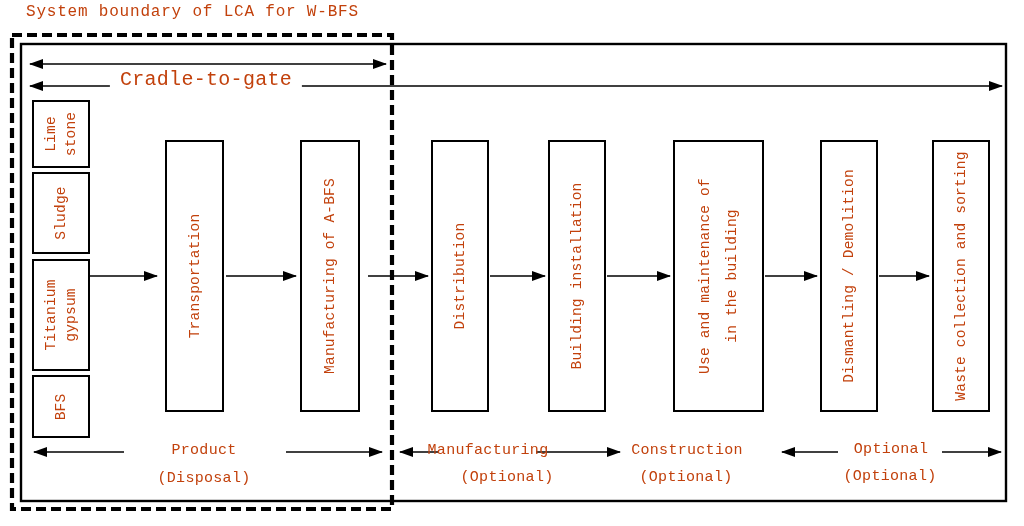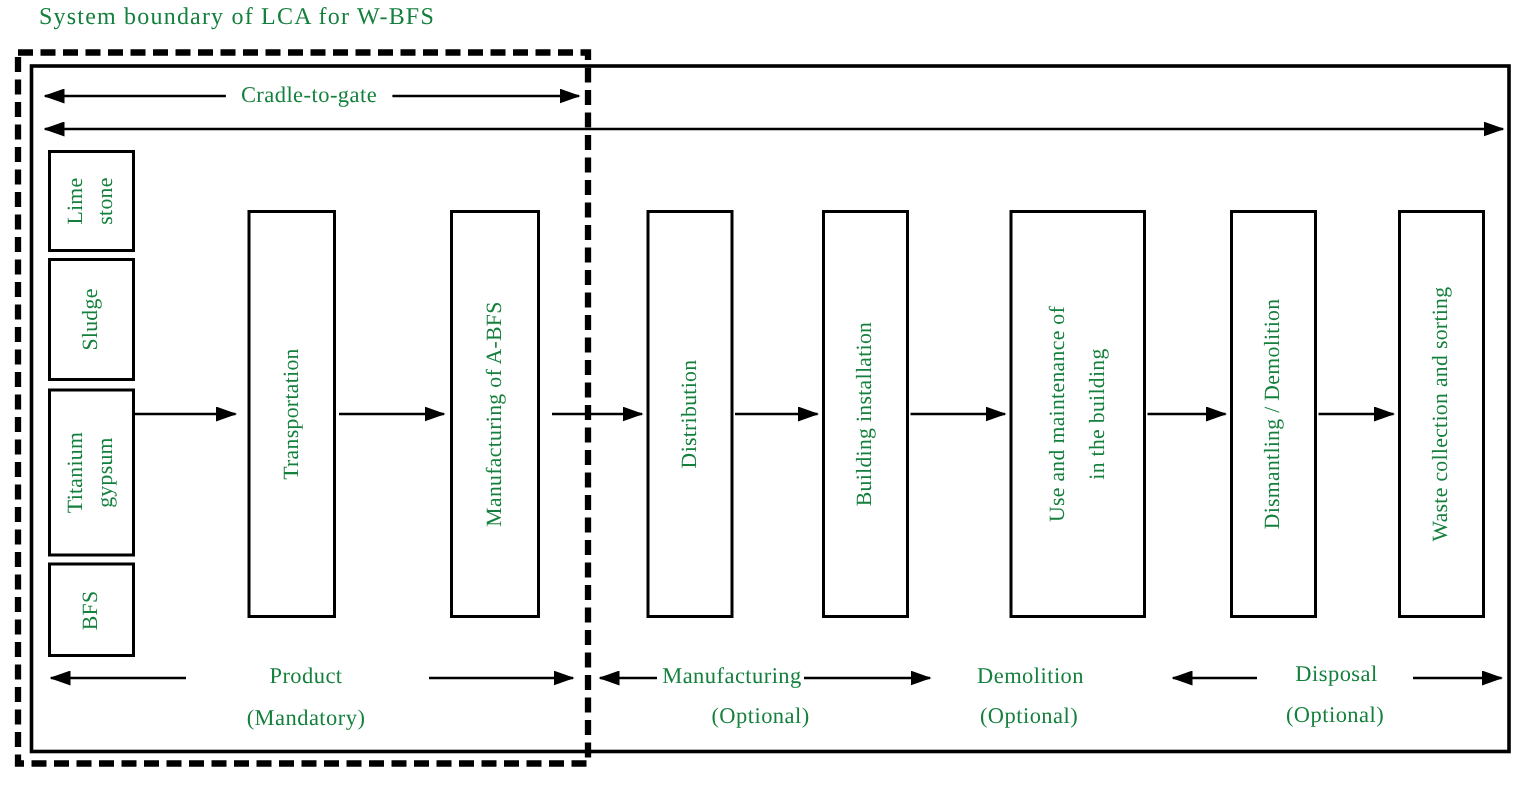--- a/index.html
+++ b/index.html
@@ -1,38 +1,39 @@
 <!DOCTYPE html>
 <html><head>
 <meta charset="utf-8">
 <style>
   html,body{margin:0;padding:0;background:#ffffff;}
   .diagram{
     position:relative;
     width:1024px;height:526px;
     background:#ffffff;
-    font-family:Liberation Serif, serif;
-    color:#15803d;
+    font-family:Liberation Mono, monospace;
+    color:#c2410c;
     overflow:hidden;
   }
   .abs{position:absolute;}
   .title{
     left:26px;top:3px;
     font-size:16px;letter-spacing:0.8px;
     white-space:nowrap;
   }
   svg.layer{position:absolute;left:0;top:0;width:1024px;height:526px;}
   
   .line-label{
     transform:translate(-50%,-50%);
     background:#ffffff;
     padding:0 10px;
-    font-size:15px;letter-spacing:0.3px;
+    font-size:20px;letter-spacing:0.3px;
     white-space:nowrap;
     line-height:1.2;
+    margin-top:16px;
   }
   
   .vbox{
     position:absolute;
     border:2px solid #000;
     background:#ffffff;
     box-sizing:border-box;
   }
   .vlabel{
     position:absolute;top:50%;left:50%;
@@ -125,24 +126,24 @@
 in the building</span>
   </div>
   <div class="vbox" style="left:820px;top:140px;width:58px;height:272px;">
     <span class="vlabel">Dismantling / Demolition</span>
   </div>
   <div class="vbox" style="left:932px;top:140px;width:58px;height:272px;">
     <span class="vlabel">Waste collection and sorting</span>
   </div>
 
   <div class="abs phase-label" style="left:204px;top:451px;">Product</div>
-  <div class="abs phase-label" style="left:204px;top:479px;">(Mandatory)</div>
+  <div class="abs phase-label" style="left:204px;top:479px;">(Disposal)</div>
 
   <div class="abs phase-label" style="left:488px;top:451px;">Manufacturing</div>
   <div class="abs phase-label" style="left:507px;top:478px;">(Optional)</div>
 
-  <div class="abs phase-label" style="left:687px;top:451px;">Demolition</div>
+  <div class="abs phase-label" style="left:687px;top:451px;">Construction</div>
   <div class="abs phase-label" style="left:686px;top:478px;">(Optional)</div>
 
-  <div class="abs phase-label" style="left:891px;top:450px;">Disposal</div>
+  <div class="abs phase-label" style="left:891px;top:450px;">Optional</div>
   <div class="abs phase-label" style="left:890px;top:477px;">(Optional)</div>
 
 </div>
 
 </body></html>

